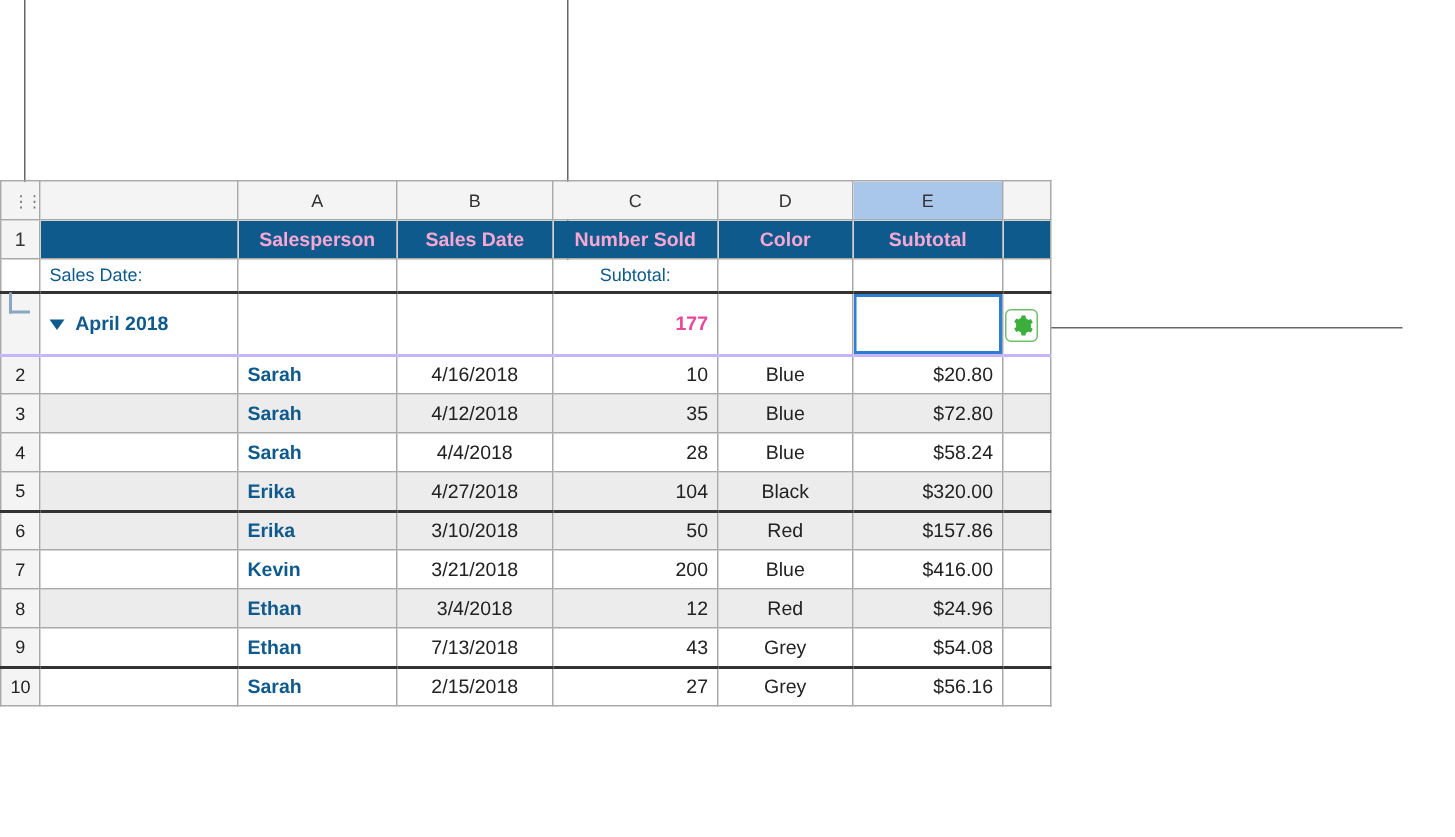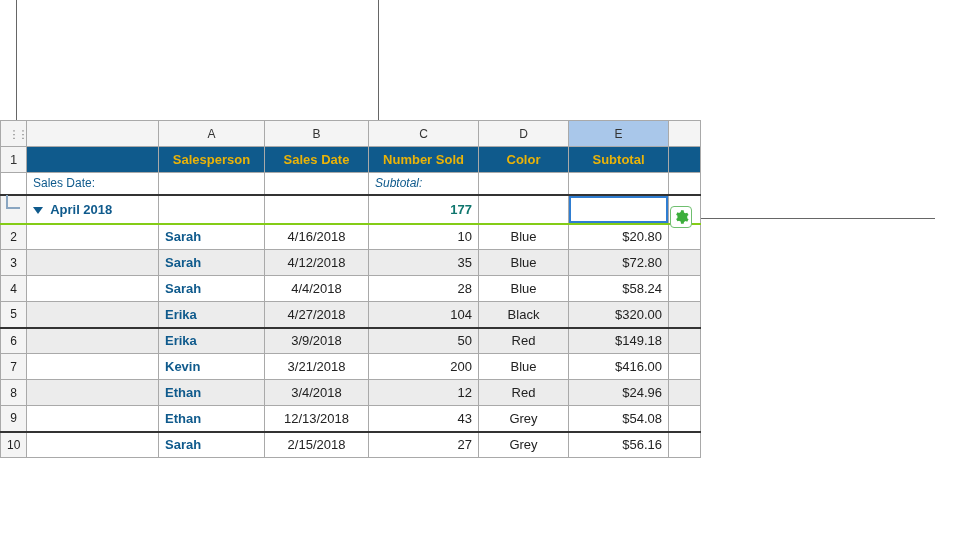--- a/index.html
+++ b/index.html
@@ -73,21 +73,21 @@
   .rownum {
     background: #f4f4f4;
     text-align: center;
     color: #333;
     font-size: 12px;
   }
 
   
   .fieldhdr td {
     background: #0f5a8c;
-    color: #eab308;
+    color: #f9a8d4;
     font-weight: 600;
     text-align: center;
     font-size: 13px;
   }
   .fieldhdr td.rownum {
     background: #f4f4f4;
     color: #333;
     font-weight: normal;
   }
   .fieldhdr td.gutter {
@@ -97,43 +97,43 @@
   
   .labelrow td {
     background: #fff;
     color: #0f5a8c;
     font-size: 12px;
     height: 22px;
     border-bottom-color: #ccc;
     margin-top: 32px;
   }
   .labelrow .lbl-left { text-align: left; }
-  .labelrow .lbl-right { text-align: left; font-style: italic; }
+  .labelrow .lbl-right { text-align: center; }
 
   
   .grouprow td {
     background: #fff;
     font-weight: 700;
     color: #0f5a8c;
     border-top: 2px solid #333;
-    border-bottom: 2px solid #84cc16;
-    height: 29px;
+    border-bottom: 2px solid #c4b5fd;
+    height: 42px;
   }
   .grouprow td.rownum {
     background: #f4f4f4;
     color: #0f5a8c;
     font-weight: normal;
   }
   .grouprow .gname {
     text-align: left;
     padding-left: 6px;
   }
   .grouprow .gsum {
     text-align: right;
-    color: #0f766e;
+    color: #ec4899;
   }
   .disclose {
     display: inline-block;
     width: 0; height: 0;
     border-left: 5px solid transparent;
     border-right: 5px solid transparent;
     border-top: 7px solid #0f5a8c;
     margin-right: 4px;
     vertical-align: middle;
   }
@@ -313,24 +313,24 @@
     <td class="num">104</td>
     <td class="color">Black</td>
     <td class="sub">$320.00</td>
     <td class="tail-cell"></td>
   </tr>
 
   <tr class="data alt">
     <td class="rownum">6</td>
     <td class="gutter-cell"></td>
     <td class="name">Erika</td>
-    <td class="date">3/9/2018</td>
+    <td class="date">3/10/2018</td>
     <td class="num">50</td>
     <td class="color">Red</td>
-    <td class="sub">$149.18</td>
+    <td class="sub">$157.86</td>
     <td class="tail-cell"></td>
   </tr>
   <tr class="data">
     <td class="rownum">7</td>
     <td class="gutter-cell"></td>
     <td class="name">Kevin</td>
     <td class="date">3/21/2018</td>
     <td class="num">200</td>
     <td class="color">Blue</td>
     <td class="sub">$416.00</td>
@@ -343,21 +343,21 @@
     <td class="date">3/4/2018</td>
     <td class="num">12</td>
     <td class="color">Red</td>
     <td class="sub">$24.96</td>
     <td class="tail-cell"></td>
   </tr>
   <tr class="data lastgroup">
     <td class="rownum">9</td>
     <td class="gutter-cell"></td>
     <td class="name">Ethan</td>
-    <td class="date">12/13/2018</td>
+    <td class="date">7/13/2018</td>
     <td class="num">43</td>
     <td class="color">Grey</td>
     <td class="sub">$54.08</td>
     <td class="tail-cell"></td>
   </tr>
 
   <tr class="data">
     <td class="rownum">10</td>
     <td class="gutter-cell"></td>
     <td class="name">Sarah</td>

